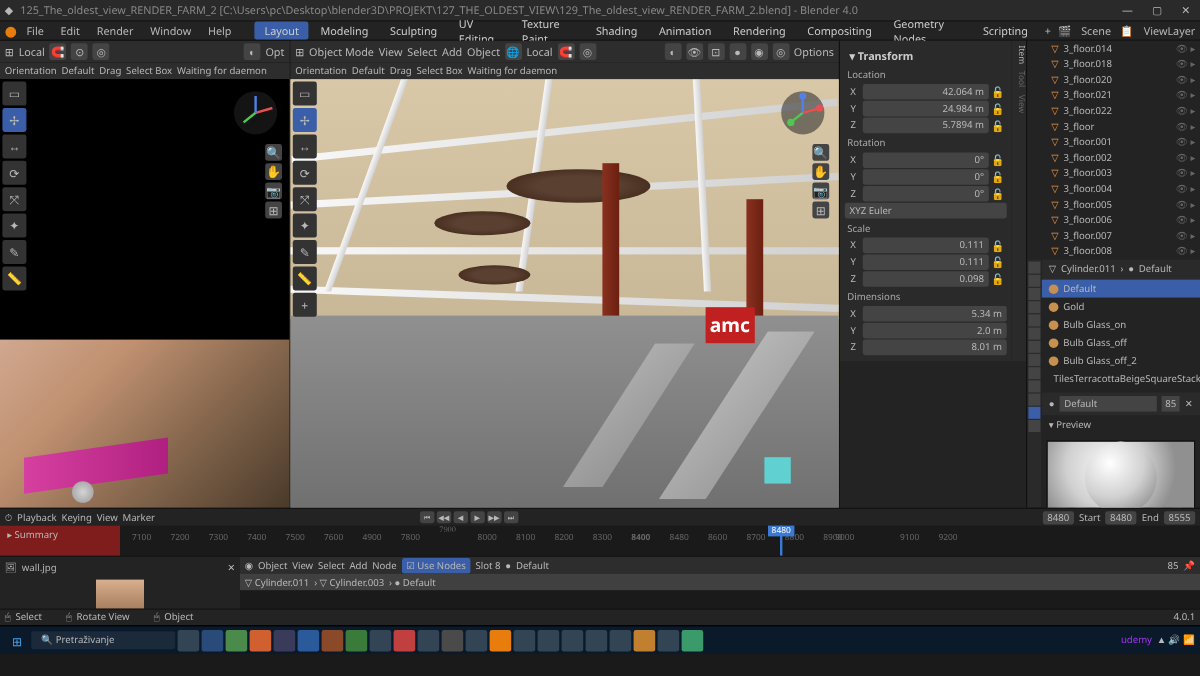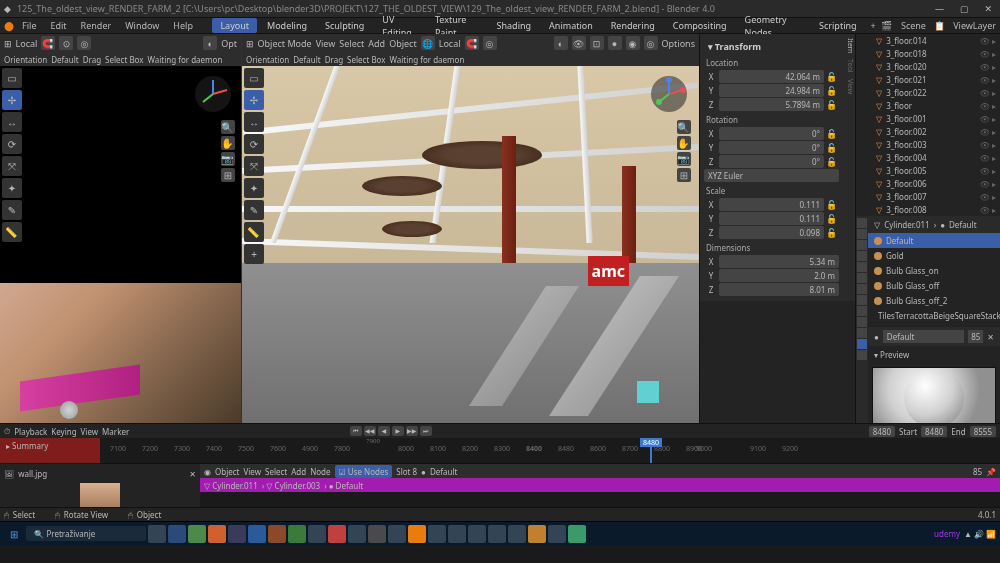--- a/index.html
+++ b/index.html
@@ -613,21 +613,21 @@
       <span class="menu-item">Add</span>
       <span class="menu-item">Node</span>
       <span style="background:#3a5fa8;padding:1px 4px;border-radius:2px;">☑ <span>Use Nodes</span></span>
       <span class="item">Slot 8</span>
       <span>●</span>
       <span class="item">Default</span>
       <span style="flex:1"></span>
       <span class="item">85</span>
       <span>📌</span>
     </div>
-    <div class="node-header" style="background:#a21caf;">
+    <div class="node-header" style="background:#404040;">
       <span>▽ <span>Cylinder.011</span></span>
       <span>› ▽ <span>Cylinder.003</span></span>
       <span>› ● <span>Default</span></span>
     </div>
     <div class="node-canvas"></div>
   </div>
 </div>
 
 <div class="status-row">
   <span class="item">

